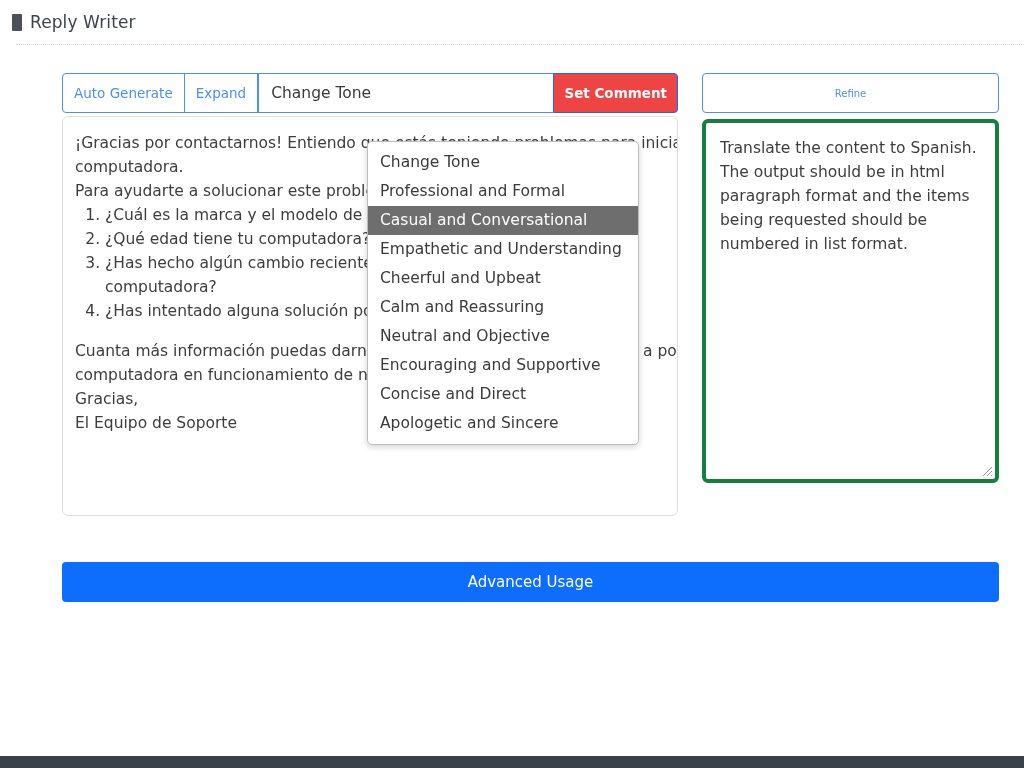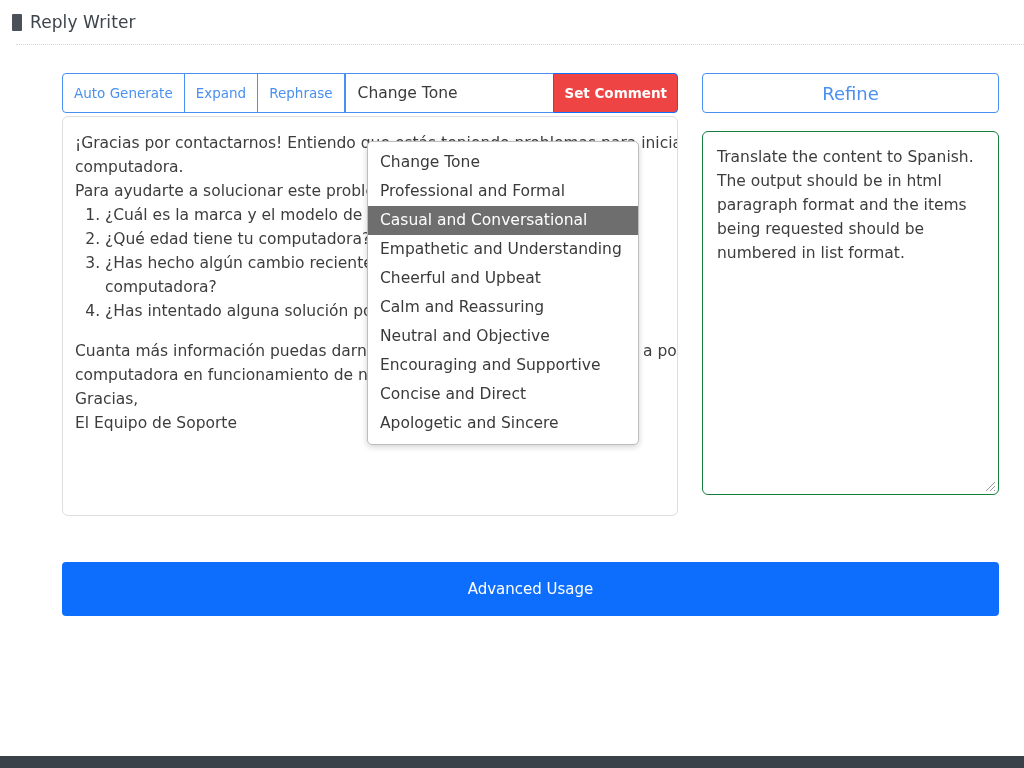--- a/index.html
+++ b/index.html
@@ -188,33 +188,33 @@
     top: 28px;
     width: 297px;
   }
   .refine-btn {
     width: 297px;
     height: 40px;
     border: 1px solid #4a90f0;
     border-radius: 4px;
     background: #ffffff;
     color: #4a90f0;
-    font-size: 18px;
+    font-size: 10px;
     font-family: "DejaVu Sans", "Liberation Sans", sans-serif;
     display: flex;
     align-items: center;
     justify-content: center;
     cursor: pointer;
   }
   .refine-textarea {
     width: 297px;
     height: 364px;
-    border: 1px solid #15803d;
+    border: 4px solid #15803d;
     border-radius: 6px;
-    margin-top: 18px;
+    margin-top: 6px;
     background: #ffffff;
     padding: 13px 14px;
     font-size: 15.5px;
     line-height: 24px;
     color: #3d3d3d;
     font-family: "DejaVu Sans", "Liberation Sans", sans-serif;
     position: relative;
     overflow: hidden;
   }
   .resize-grip {
@@ -224,21 +224,21 @@
     width: 14px;
     height: 14px;
   }
 
   
   .advanced-btn {
     position: absolute;
     left: 62px;
     top: 517px;
     width: 937px;
-    height: 54px;
+    height: 40px;
     background: #0d6efd;
     border: none;
     border-radius: 4px;
     color: #ffffff;
     font-size: 15px;
     font-family: "DejaVu Sans", "Liberation Sans", sans-serif;
     display: flex;
     align-items: center;
     justify-content: center;
     cursor: pointer;
@@ -264,21 +264,20 @@
     <div class="header-title">Reply Writer</div>
   </div>
 
   <div class="body-area">
 
     <div class="left-col">
 
       <div class="toolbar">
         <div class="tab-btn">Auto Generate</div>
         <div class="tab-btn">Expand</div>
-        <div class="tab-btn">Rephrase</div>
         <div class="tone-select-wrap">
           <div class="tone-select">Change Tone</div>
           <div class="set-comment-btn">Set Comment</div>
         </div>
       </div>
 
       <div class="content-card">
         <p>¡Gracias por contactarnos! Entiendo que estás teniendo problemas para iniciar tu</p>
         <p>computadora.</p>
         <p>Para ayudarte a solucionar este problema, necesito más detalles:</p>

